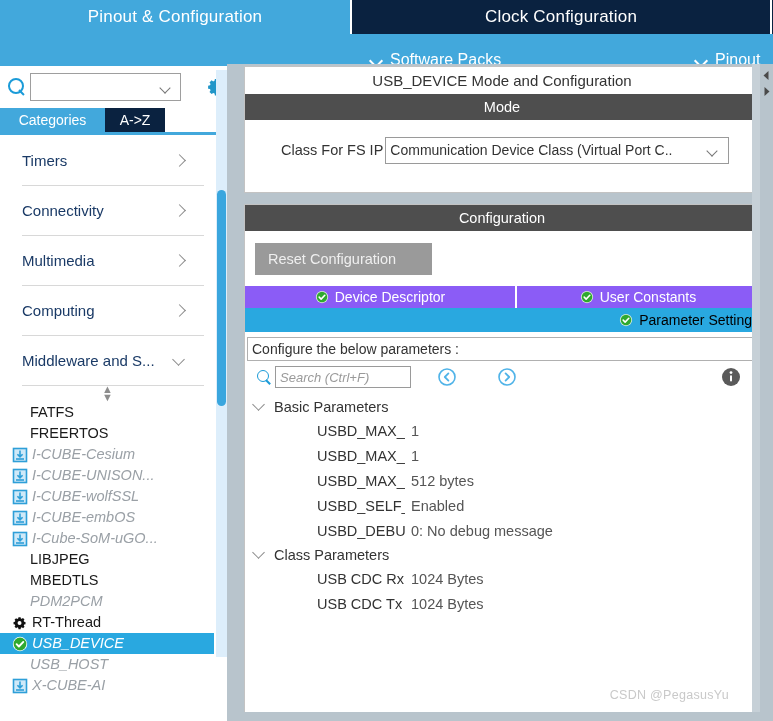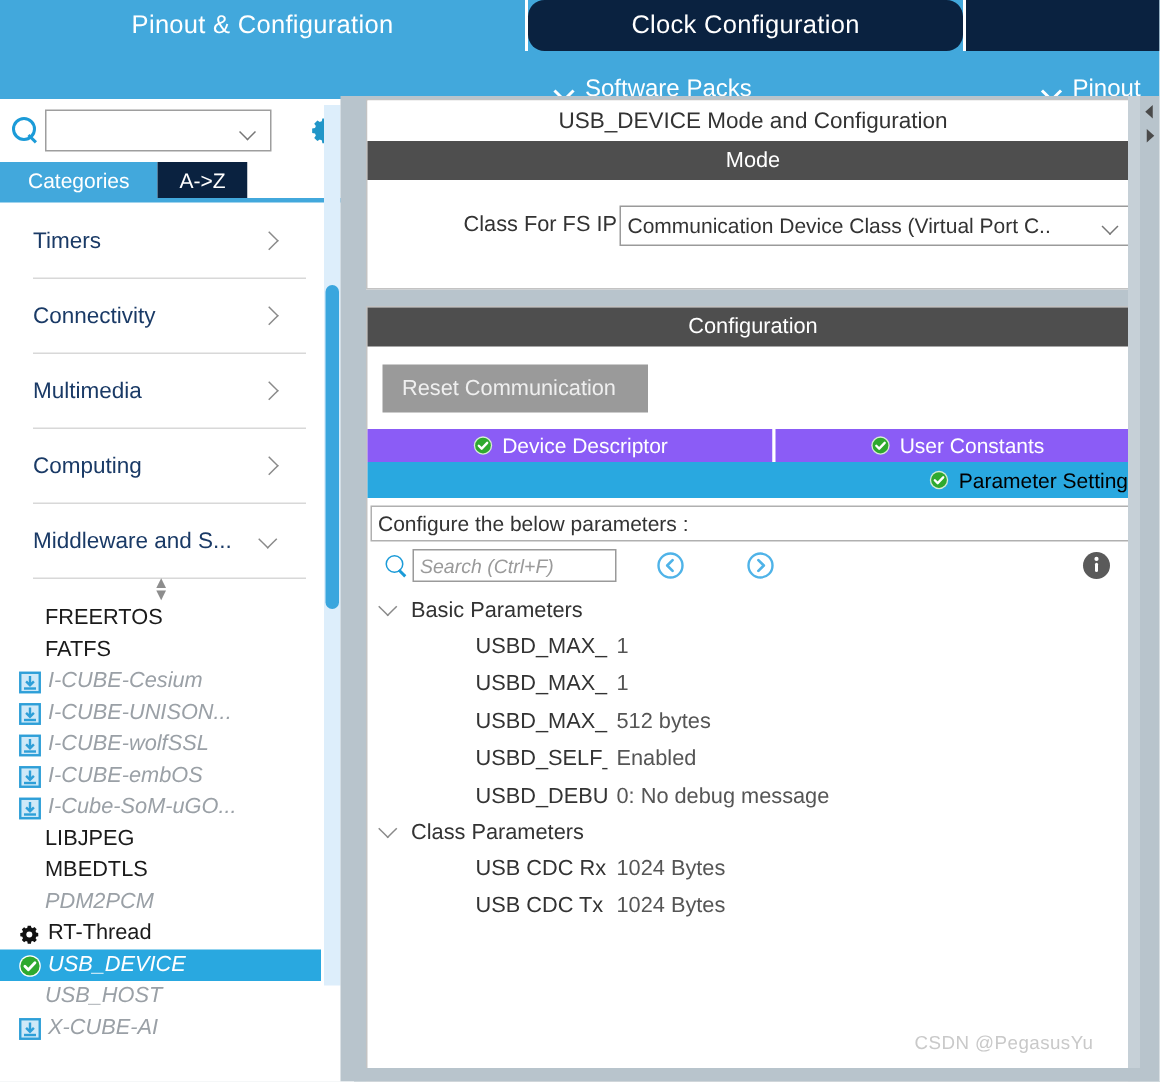--- a/index.html
+++ b/index.html
@@ -15,21 +15,21 @@
   .tabbar {
     position: absolute; left: 0; top: 0; width: 773px; height: 34px;
     background: #42a8dc; display: flex; align-items: stretch;
   }
   .tab {
     display: flex; align-items: center; justify-content: center;
     font-size: 17px; color: #ffffff; letter-spacing: .2px;
   }
   .tab-active { width: 350px; background: #42a8dc; }
   .tab-inactive { background: #0a2240; }
-  .tab-clock { width: 290px; border-radius: 11px; }
+  .tab-clock { width: 418px; }
   .tab-sep { width: 2px; background: #ffffff; }
   .tab-third { flex: 1 1 auto; background: #0a2240; }
 
   
   .subbar {
     position: absolute; left: 0; top: 34px; width: 773px; height: 30px;
     background: #42a8dc; display: flex; align-items: center;
   }
   .subitem {
     display: flex; align-items: center; gap: 7px;
@@ -183,21 +183,21 @@
     height: 27px; display: flex; align-items: center; justify-content: center;
     font-size: 15px; color: #333333; background: #ffffff;
   }
   .sectionbar {
     height: 26px; display: flex; align-items: center; justify-content: center;
     font-size: 14.5px; color: #ffffff; background: #4e4e4e;
   }
   .moderow {
     height: 60px; display: flex; align-items: center; padding-left: 36px;
   }
-  .modelabel { font-size: 14.5px; color: #333; margin-right: 2px; margin-left: 28px; }
+  .modelabel { font-size: 14.5px; color: #333; margin-right: 2px; }
   .combo {
     width: 344px; height: 27px; border: 1px solid #9a9a9a; background: #ffffff;
     display: flex; align-items: center; position: relative;
   }
   .combo .val {
     font-size: 14px; color: #333; padding-left: 4px;
     white-space: nowrap; overflow: hidden;
   }
   .combo .dd-caret { right: 9px; top: 9px; }
 
@@ -373,24 +373,24 @@
       <div class="catrow">
         <span>Middleware and S...</span>
         <span class="chev chev-d"></span>
       </div>
 
       <div class="grip">▲<br>▼</div>
 
       <div class="mwlist">
 
         <div class="mwrow mw-plain mw-indent">
+          <span class="lbl">FATFS</span>
+        </div>
+        <div class="mwrow mw-plain mw-indent">
           <span class="lbl">FREERTOS</span>
-        </div>
-        <div class="mwrow mw-plain mw-indent">
-          <span class="lbl">FATFS</span>
         </div>
 
         <div class="mwrow mw-dim mw-icon-indent">
           <span class="ic ic-pack">
             <svg width="16" height="16" viewBox="0 0 16 16">
                 <rect x="1.5" y="1.5" width="13" height="13" fill="#cfe9f8" stroke="#2e9fd8" stroke-width="1.6"></rect>
                 <path d="M8 3.6v6M5.4 7.2 8 9.9l2.6-2.7" stroke="#2e9fd8" stroke-width="1.6" fill="none"></path>
                 <rect x="4" y="11.2" width="8" height="1.6" fill="#2e9fd8"></rect>
               </svg>
           </span>
@@ -508,21 +508,21 @@
           </div>
         </div>
       </div>
 
       <div class="configcard">
         <div class="sectionbar">
           <span>Configuration</span>
         </div>
 
         <div class="resetwrap">
-          <button class="resetbtn">Reset Communication</button>
+          <button class="resetbtn">Reset Configuration</button>
         </div>
 
         <div class="tabstrip">
           <div class="ctab ctab-a">
             <span class="okdot">
               <svg width="14" height="14" viewBox="0 0 16 16">
                   <circle cx="8" cy="8" r="7" fill="#d7ecd7"></circle>
                   <circle cx="8" cy="8" r="6" fill="#2fa92f"></circle>
                   <path d="M4.8 8.2l2.2 2.2 4.2-4.4" stroke="#ffffff" stroke-width="1.8" fill="none" stroke-linecap="round" stroke-linejoin="round"></path>
                 </svg>

